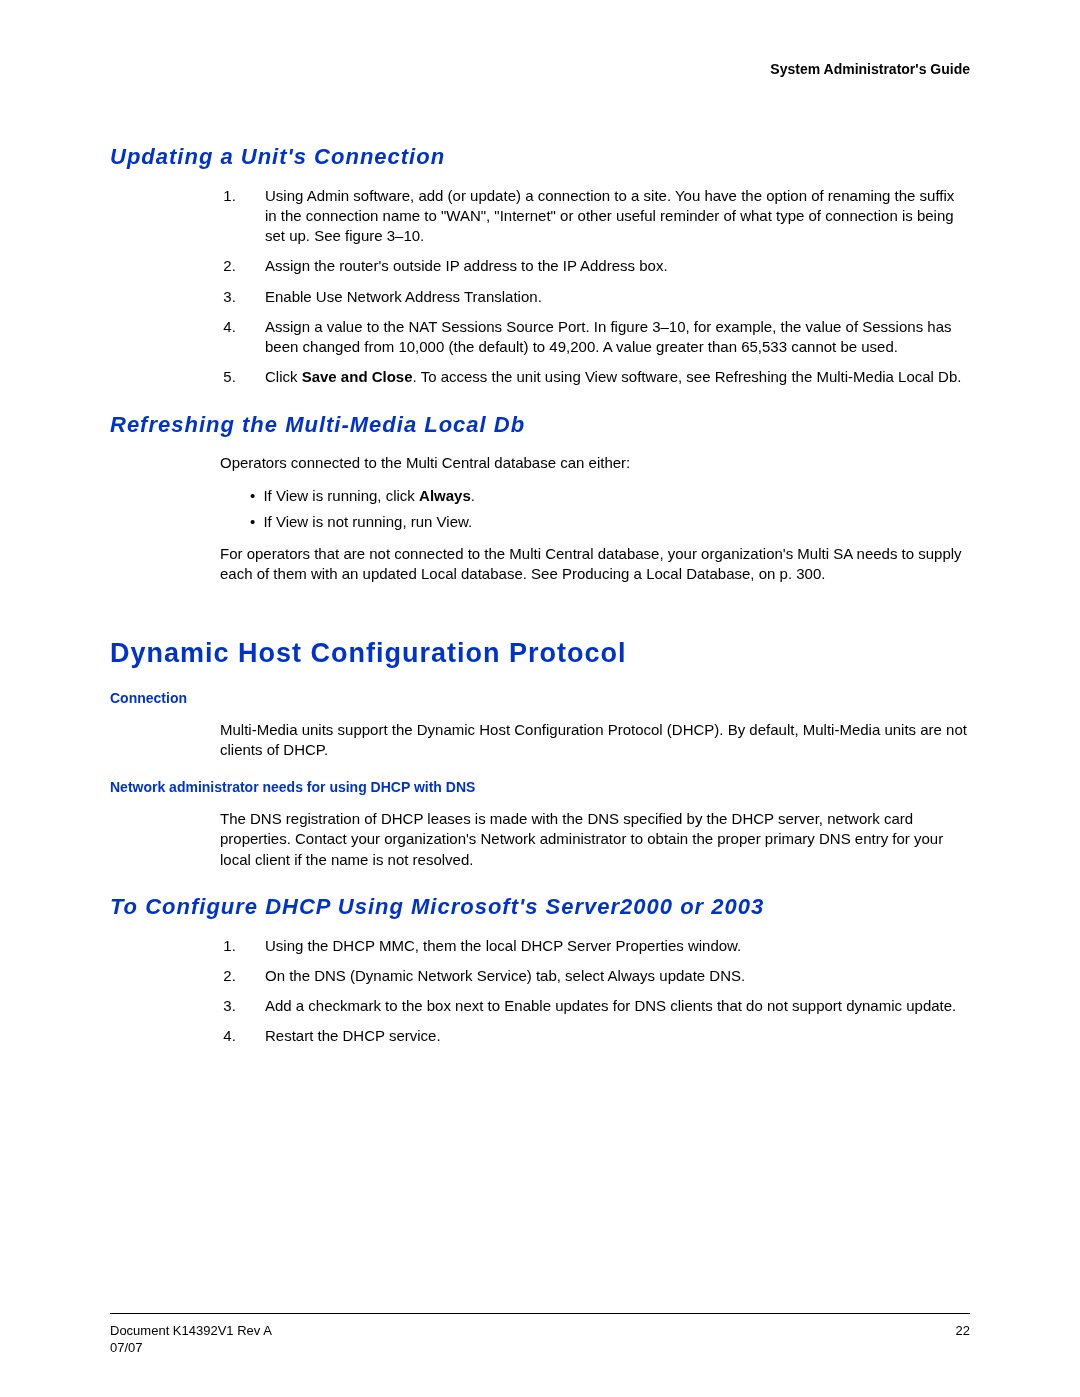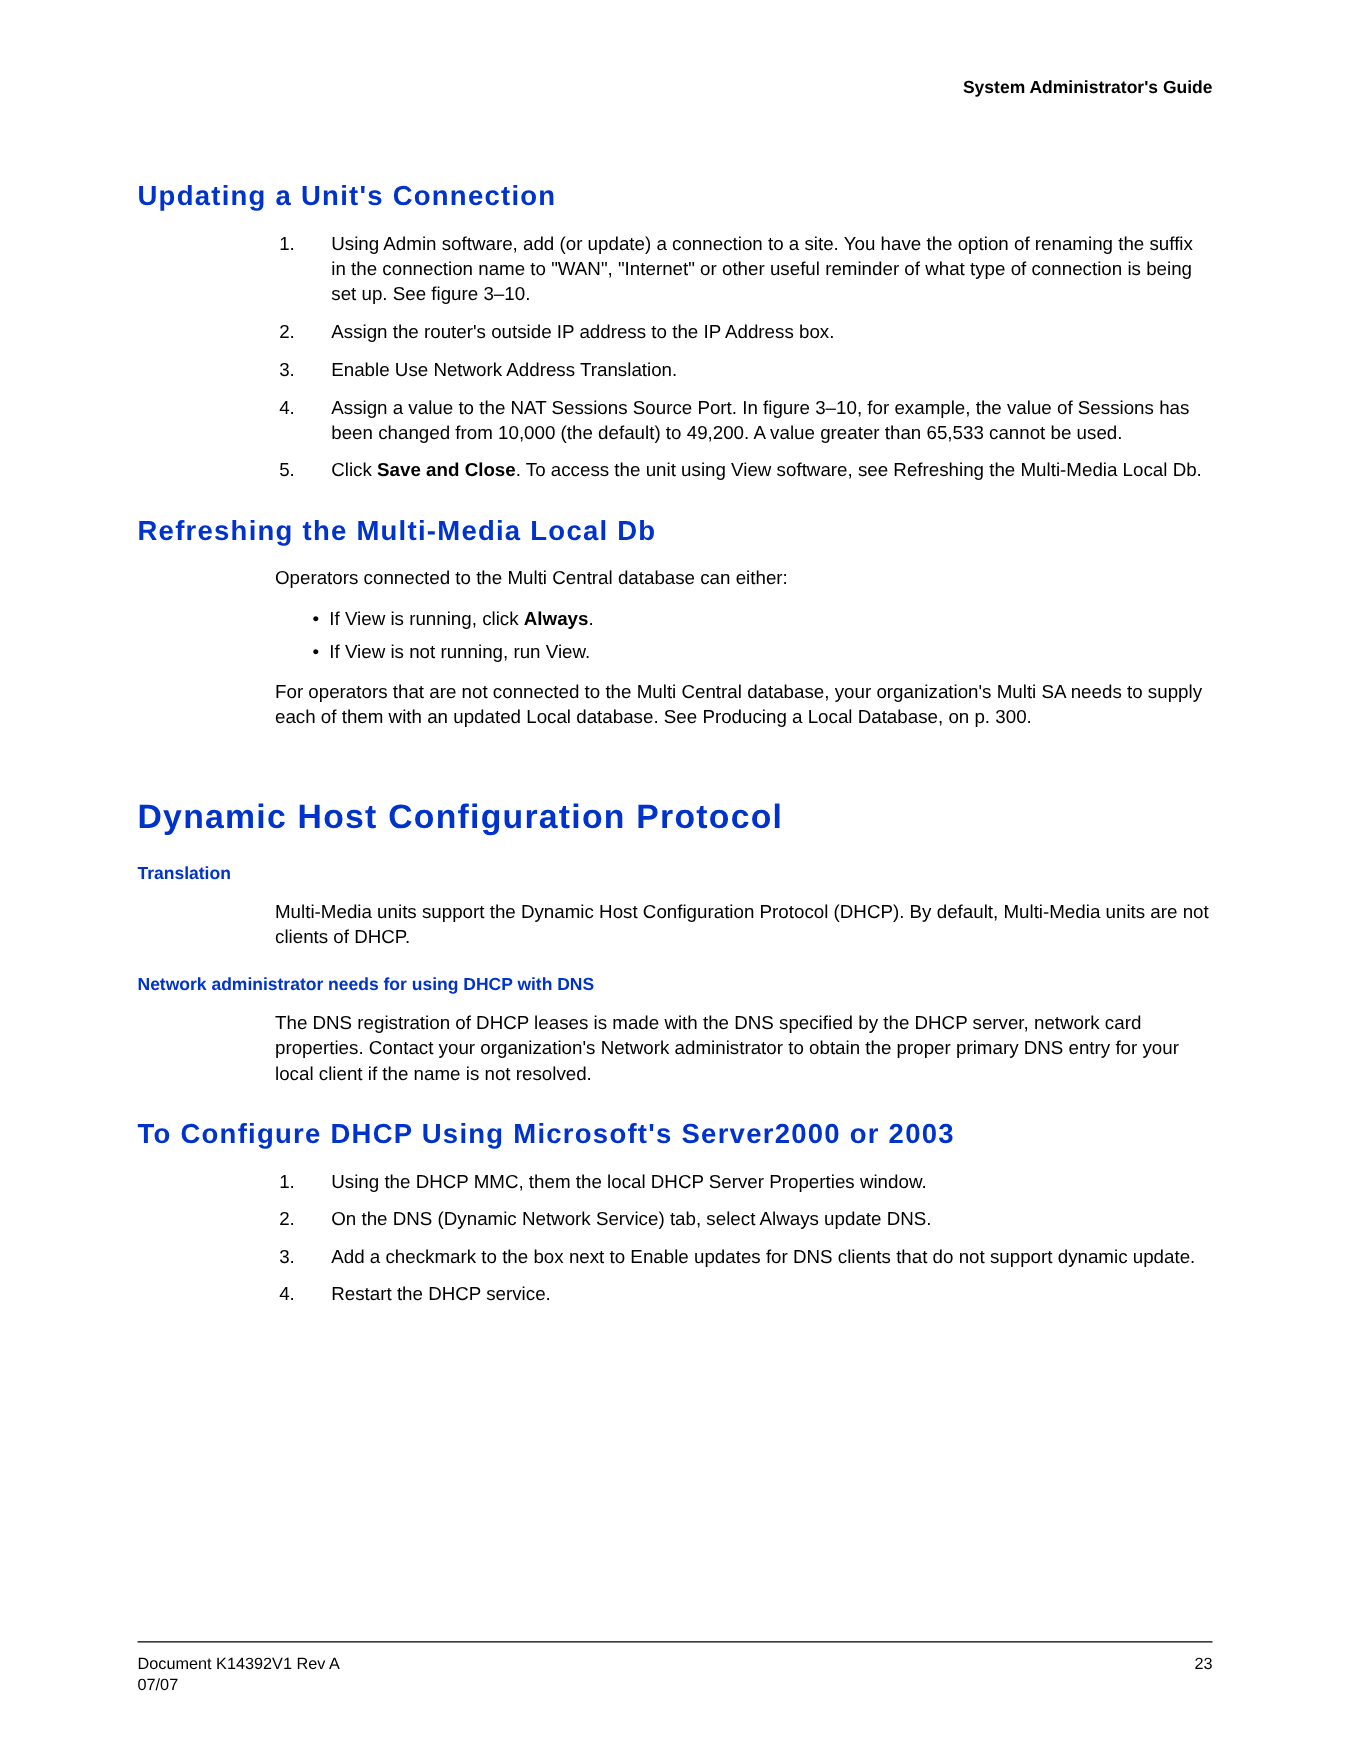--- a/index.html
+++ b/index.html
@@ -19,20 +19,21 @@
     font-weight: bold;
     font-size: 14px;
     margin-bottom: 63px;
   }
   h2.section {
     color: #0033cc;
     font-size: 22px;
     letter-spacing: 1px;
     font-weight: bold;
     margin: 22px 0 14px 0;
+    font-style: italic;
   }
   h1.major {
     color: #0033cc;
     font-size: 27px;
     letter-spacing: 1px;
     font-weight: bold;
     margin: 50px 0 4px 0;
   }
   h3.sub {
     color: #0033cc;
@@ -100,30 +101,30 @@
 <p class="body">Operators connected to the Multi Central database can either:</p>
 <ul>
   <li>
     <span>If View is running, click </span><strong>Always</strong><span>.</span>
   </li>
   <li>If View is not running, run View.</li>
 </ul>
 <p class="body">For operators that are not connected to the Multi Central database, your organization's Multi SA needs to supply each of them with an updated Local database. See Producing a Local Database, on p. 300.</p>
 
 <h1 class="major">Dynamic Host Configuration Protocol</h1>
-<h3 class="sub indent">Translation</h3>
+<h3 class="sub indent">Connection</h3>
 <p class="body">Multi-Media units support the Dynamic Host Configuration Protocol (DHCP). By default, Multi-Media units are not clients of DHCP.</p>
 <h3 class="sub indent">Network administrator needs for using DHCP with DNS</h3>
 <p class="body">The DNS registration of DHCP leases is made with the DNS specified by the DHCP server, network card properties. Contact your organization's Network administrator to obtain the proper primary DNS entry for your local client if the name is not resolved.</p>
 
 <h2 class="section">To Configure DHCP Using Microsoft's Server2000 or 2003</h2>
 <ol>
   <li>Using the DHCP MMC, them the local DHCP Server Properties window.</li>
   <li>On the DNS (Dynamic Network Service) tab, select Always update DNS.</li>
   <li>Add a checkmark to the box next to Enable updates for DNS clients that do not support dynamic update.</li>
   <li>Restart the DHCP service.</li>
 </ol>
 
 <div class="footer">
-  <span class="right">23</span>
+  <span class="right">22</span>
   <div>Document K14392V1 Rev A</div>
   <div>07/07</div>
 </div>
 
 </body></html>

